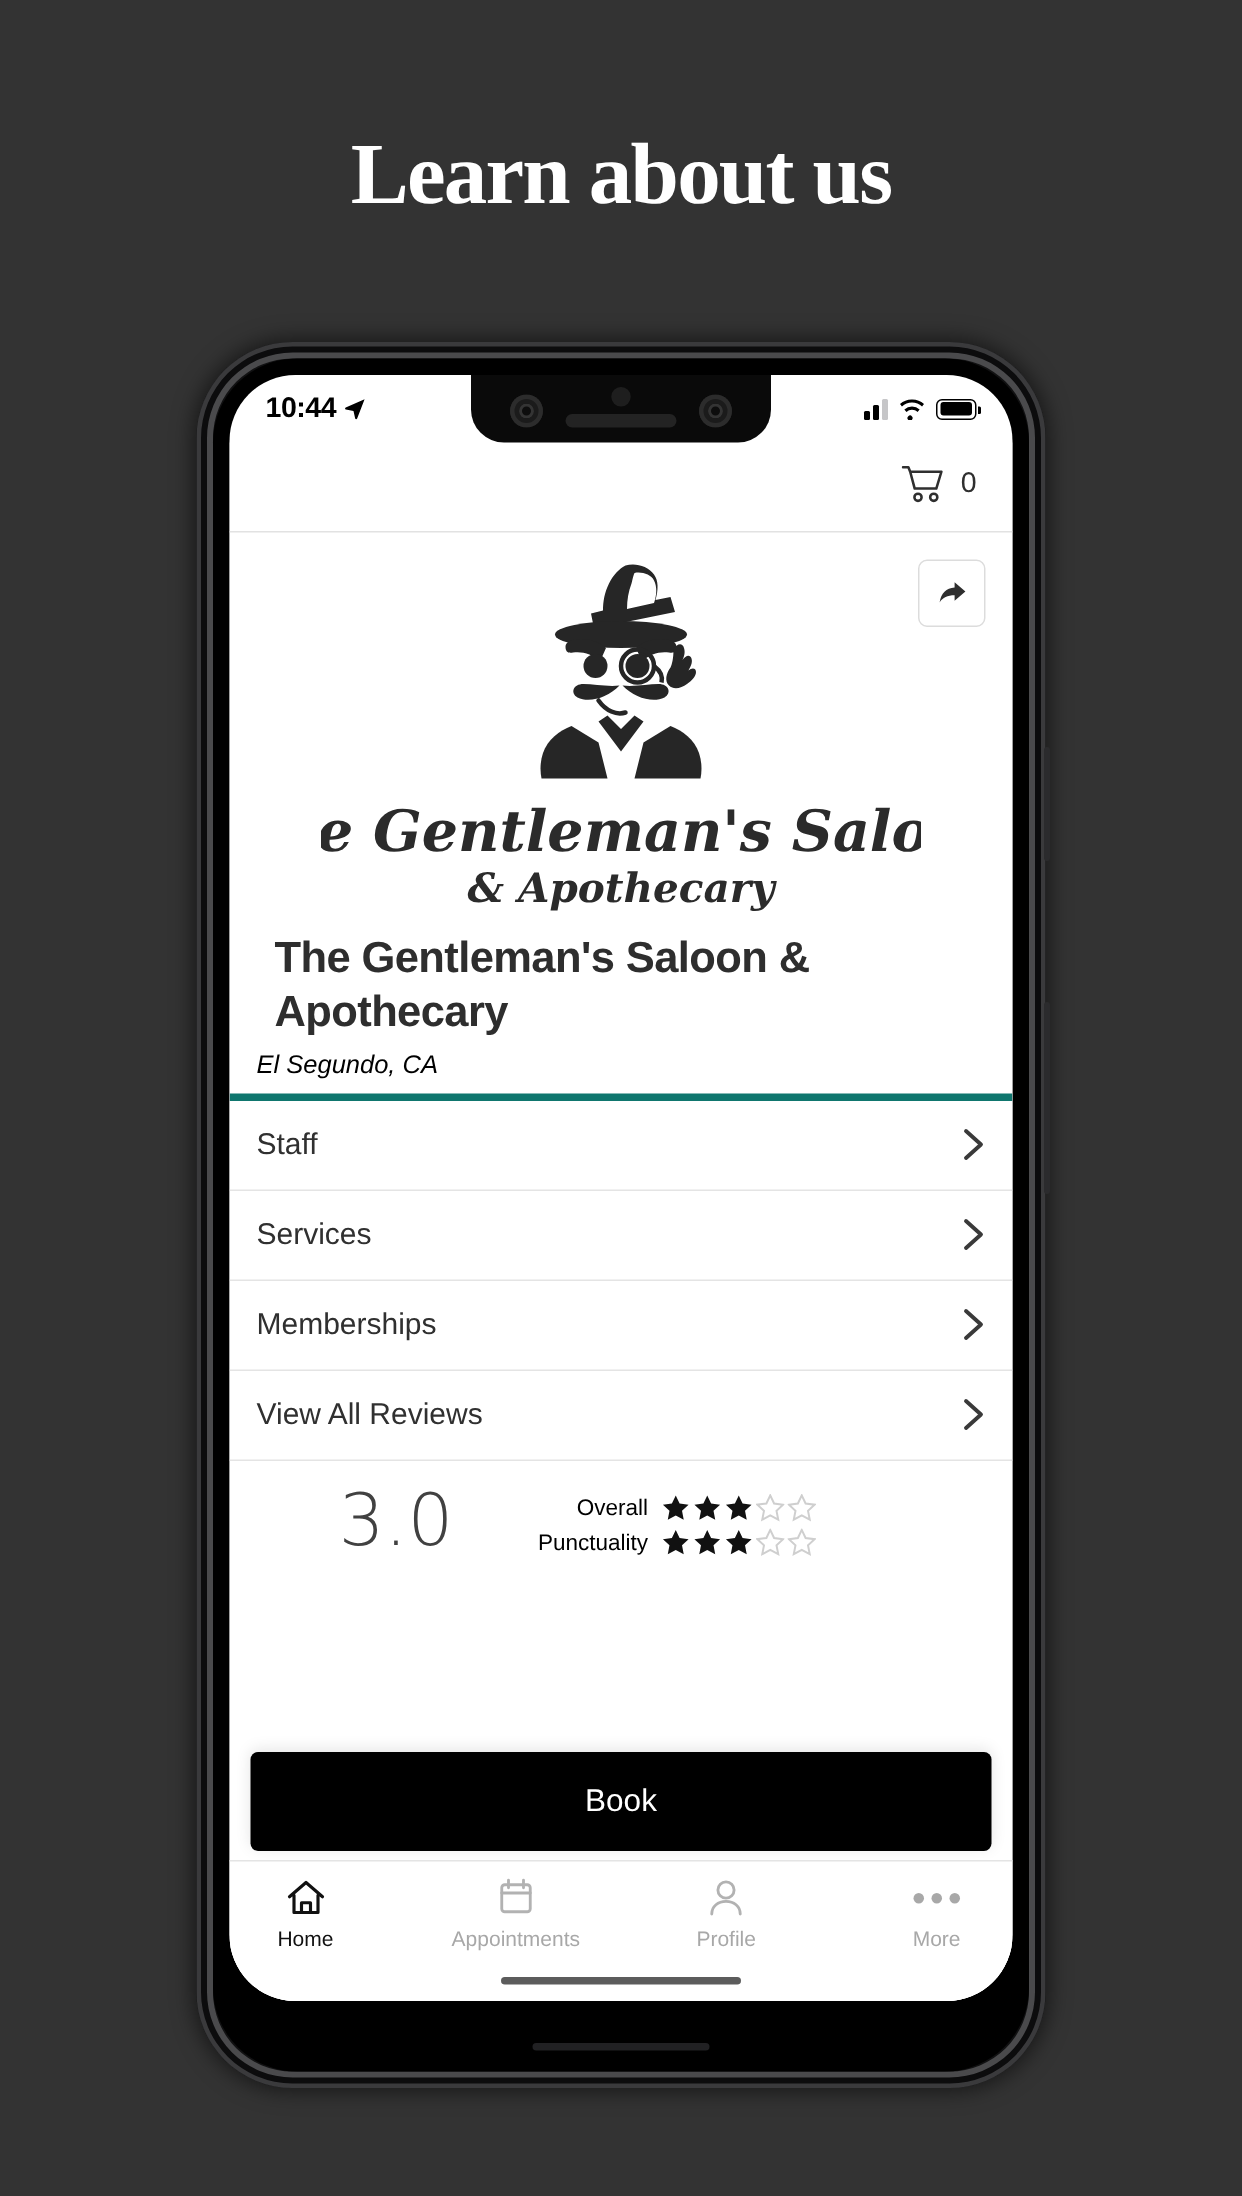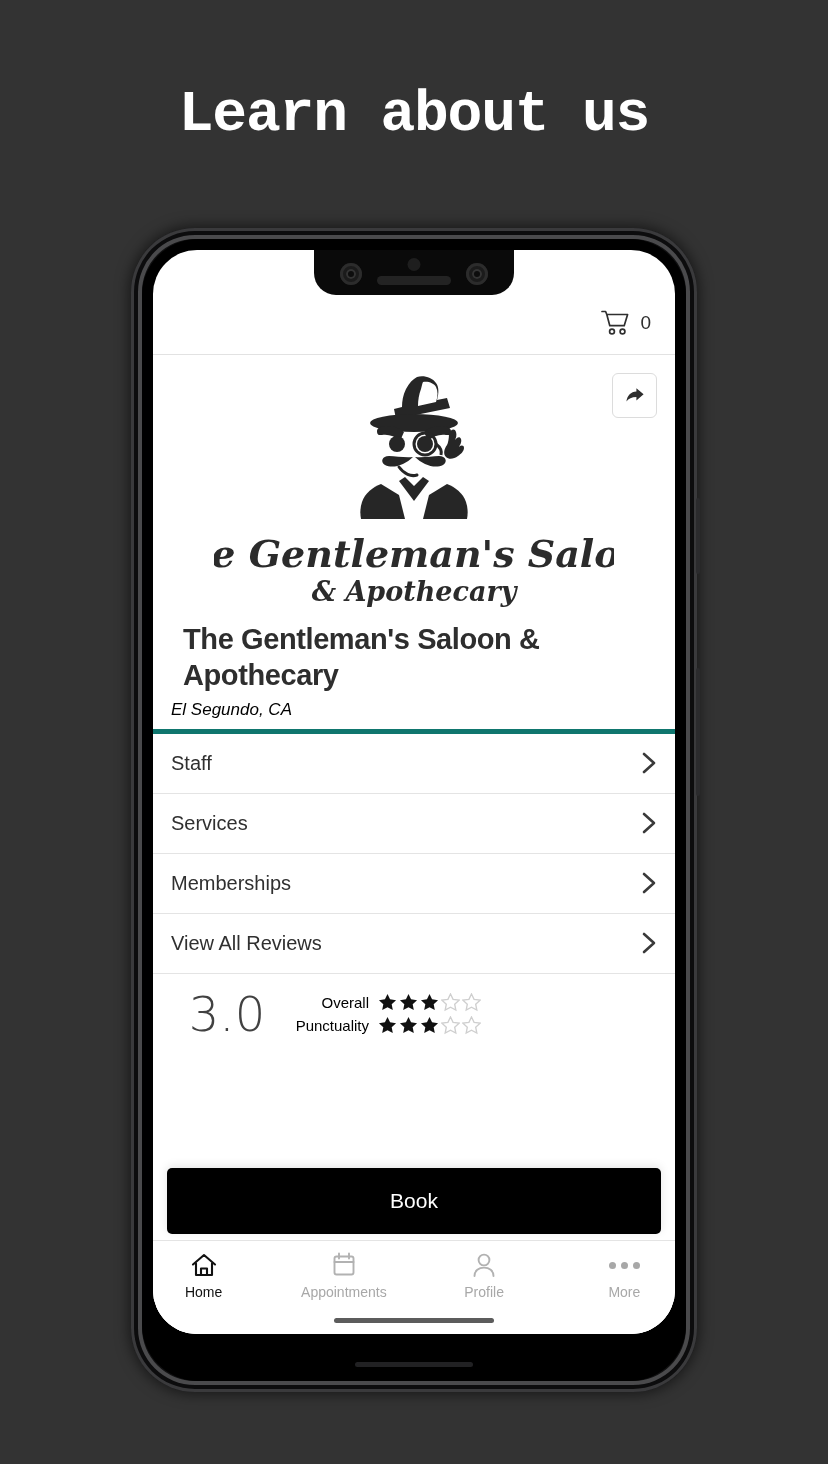--- a/index.html
+++ b/index.html
@@ -22,21 +22,21 @@
   .headline {
     position: absolute;
     top: 82px;
     left: 0;
     width: 828px;
     text-align: center;
     color: #ffffff;
     font-size: 58px;
     font-weight: bold;
     letter-spacing: -1.2px;
-    font-family: Liberation Mono, monospace;
+    font-family: Liberation Serif, serif;
   }
 
   
   .phone {
     position: absolute;
     left: 131px;
     top: 228px;
     width: 566px;
     height: 1164px;
     background: #111112;
@@ -242,22 +242,24 @@
     padding: 0 18px;
     border-bottom: 1px solid #e4e4e4;
     background: #fff;
   }
   .menu-label { font-size: 20px; color: #303030; }
   .chev { width: 16px; height: 22px; display: block; }
 
   
   .ratings {
     display: flex;
-    align-items: center;
+    align-items: flex-end;
     padding: 16px 18px 0 18px;
+    gap: 26px;
+    margin-left: 37px;
   }
   .rating-score {
     font-size: 48px;
     color: #414141;
     font-weight: 300;
     letter-spacing: 0px;
     line-height: 1;
     min-width: 112px;
     text-align: center;
     font-family: "DejaVu Sans", sans-serif;
@@ -357,20 +359,43 @@
 
     <div class="screen">
 
       <div class="notch">
         <div class="cam l"></div>
         <div class="sensor-dot"></div>
         <div class="speaker-grille"></div>
         <div class="cam r"></div>
       </div>
 
+      <div class="statusbar">
+        <div class="status-time">
+          <span>10:44</span>
+          <svg class="loc-arrow" viewBox="0 0 16 16">
+            <path d="M15 1.2 1.6 7.1c-.7.3-.6 1.3.1 1.4l5.4 1.1 1.2 5.3c.2.7 1.1.8 1.4.1L15 1.2z" fill="#000"></path>
+          </svg>
+        </div>
+        <div class="status-right">
+          <span class="bars">
+              <i></i>
+              <i></i>
+              <i></i>
+            </span>
+          <svg width="18" height="14" viewBox="0 0 18 14">
+            <path d="M9 11.6a1.7 1.7 0 1 0 0 2.2 1.7 1.7 0 0 0 0-2.2z" fill="#000"></path>
+            <path d="M9 7.2c1.4 0 2.7.5 3.7 1.4l1.4-1.6A7.6 7.6 0 0 0 9 5a7.6 7.6 0 0 0-5.1 2l1.4 1.6A5.5 5.5 0 0 1 9 7.2z" fill="#000"></path>
+            <path d="M9 2.4c2.5 0 4.9 1 6.7 2.6l1.3-1.6A11.6 11.6 0 0 0 9 .4 11.6 11.6 0 0 0 1 3.4l1.3 1.6A9.8 9.8 0 0 1 9 2.4z" fill="#000"></path>
+          </svg>
+          <span class="battery">
+              <span></span>
+            </span>
+        </div>
+      </div>
 
       <div class="app">
 
         <div class="topbar">
           <div class="cart-wrap">
             <svg width="30" height="26" viewBox="0 0 30 26">
               <path d="M1 1.5h3.6l1.2 3m0 0 3 11.2h14.4L26.6 4.5H5.8z" fill="none" stroke="#2f2f2f" stroke-width="1.7" stroke-linecap="round" stroke-linejoin="round"></path>
               <circle cx="11" cy="21.5" r="2.4" fill="none" stroke="#2f2f2f" stroke-width="1.7"></circle>
               <circle cx="21.5" cy="21.5" r="2.4" fill="none" stroke="#2f2f2f" stroke-width="1.7"></circle>
             </svg>

